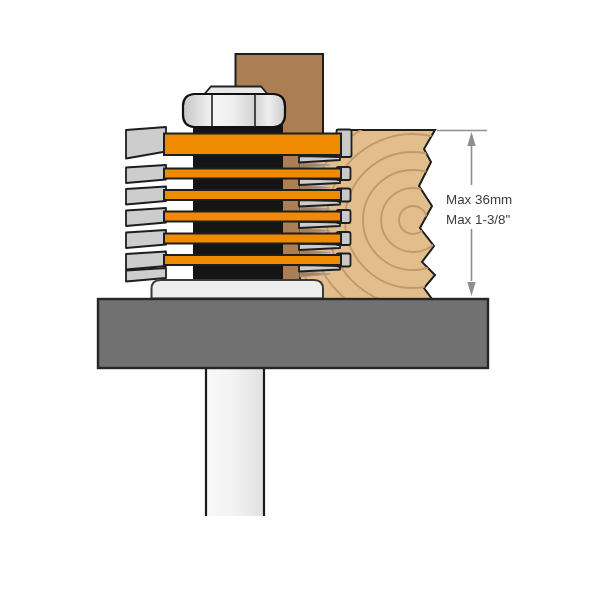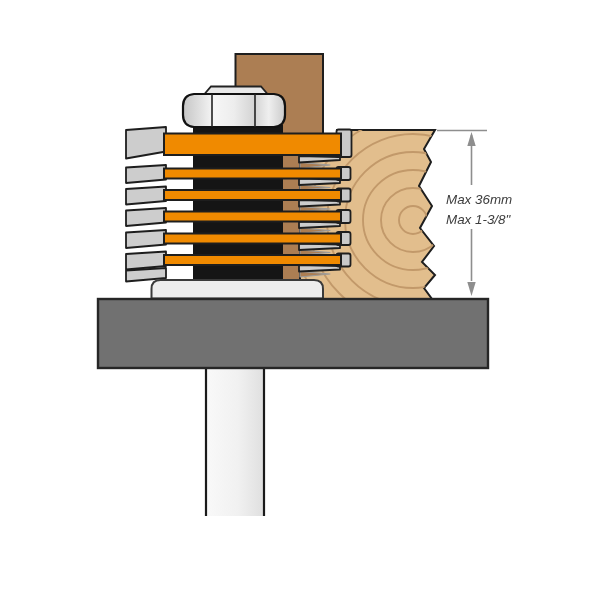--- a/index.html
+++ b/index.html
@@ -1,17 +1,17 @@
 <!DOCTYPE html>
 <html style="--c-orange: #F08A00; --c-wood: #E2BE8D; --c-ring: #C2996A; --c-brown: #AC7E53; --c-steel: #151515; --c-blade: #CDCDCD; --c-table: #717171; --c-outline: #1E1E1E; --c-dim: #8E8E8E; --c-text: #3D3D3D; --c-plate: #EDEDED; --c-shank: #F2F2F2;"><head>
 <meta charset="utf-8">
 <style>
   html,body{margin:0;padding:0;background:#ffffff;}
   .stage{width:600px;height:516px;position:relative;background:#fff;overflow:hidden;
-         font-family:"Liberation Sans", sans-serif;font-style:italic;}
+         font-family:"Liberation Sans", sans-serif;}
   svg{display:block;}
   .orange { fill:var(--c-orange); stroke:var(--c-outline); stroke-width:2; }
   .blade  { fill:var(--c-blade);  stroke:var(--c-outline); stroke-width:1.8; stroke-linejoin:round; }
   .cap    { fill:#C9C9C9; stroke:var(--c-outline); stroke-width:1.8; }
   .brownw { fill:var(--c-brown); stroke:#9a9a9a; stroke-width:1.1; stroke-linejoin:round; }
   .brown  { fill:var(--c-brown); stroke:var(--c-outline); stroke-width:2; }
   .wood   { fill:var(--c-wood); stroke:var(--c-outline); stroke-width:2; stroke-linejoin:miter; }
   .ring   { fill:none; stroke:var(--c-ring); stroke-width:1.9; }
   .steel  { fill:var(--c-steel); }
   .plate  { fill:var(--c-plate); stroke:#3A3A3A; stroke-width:2; }

